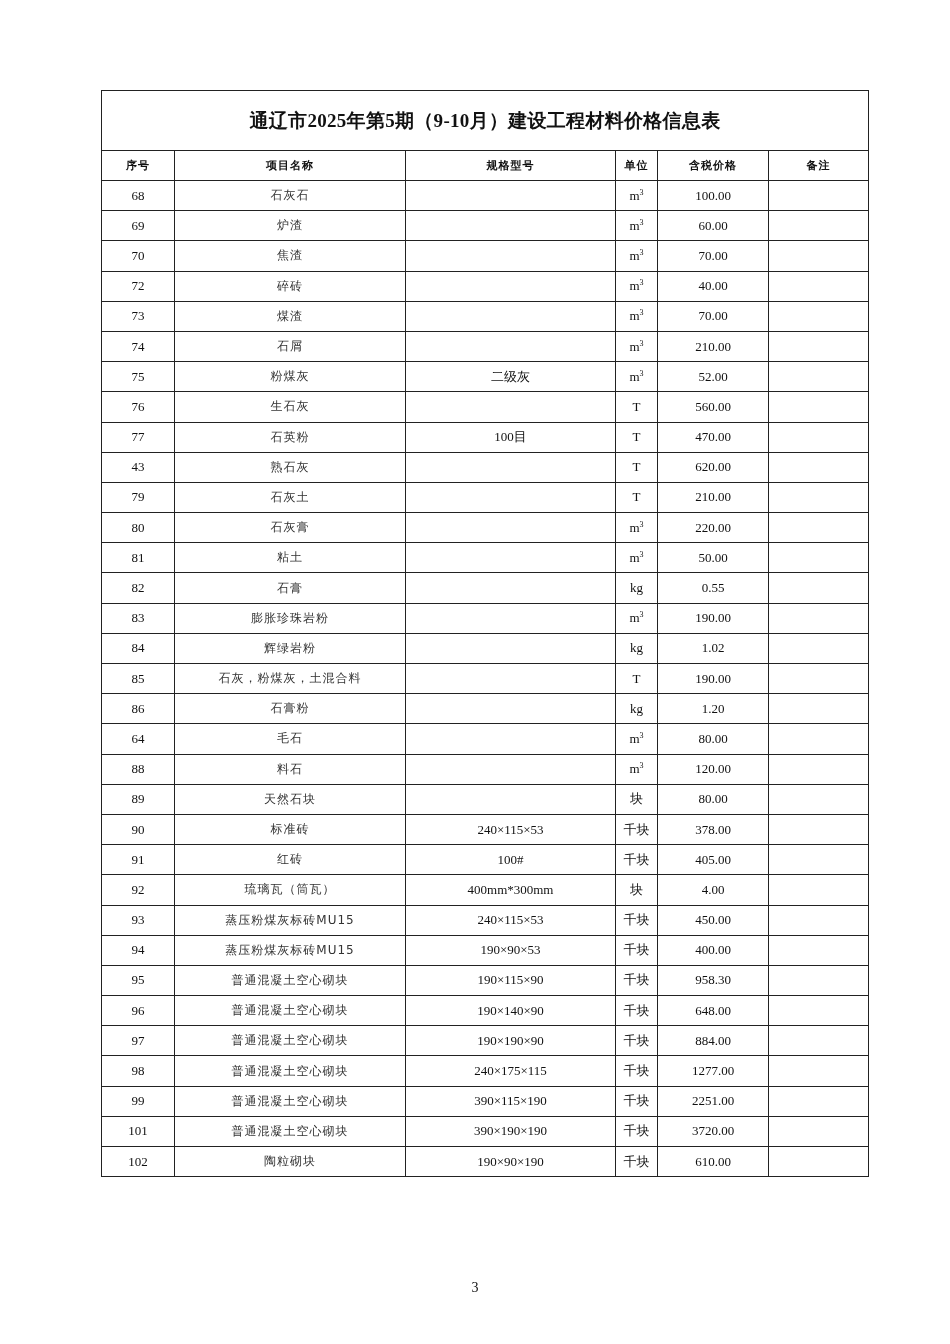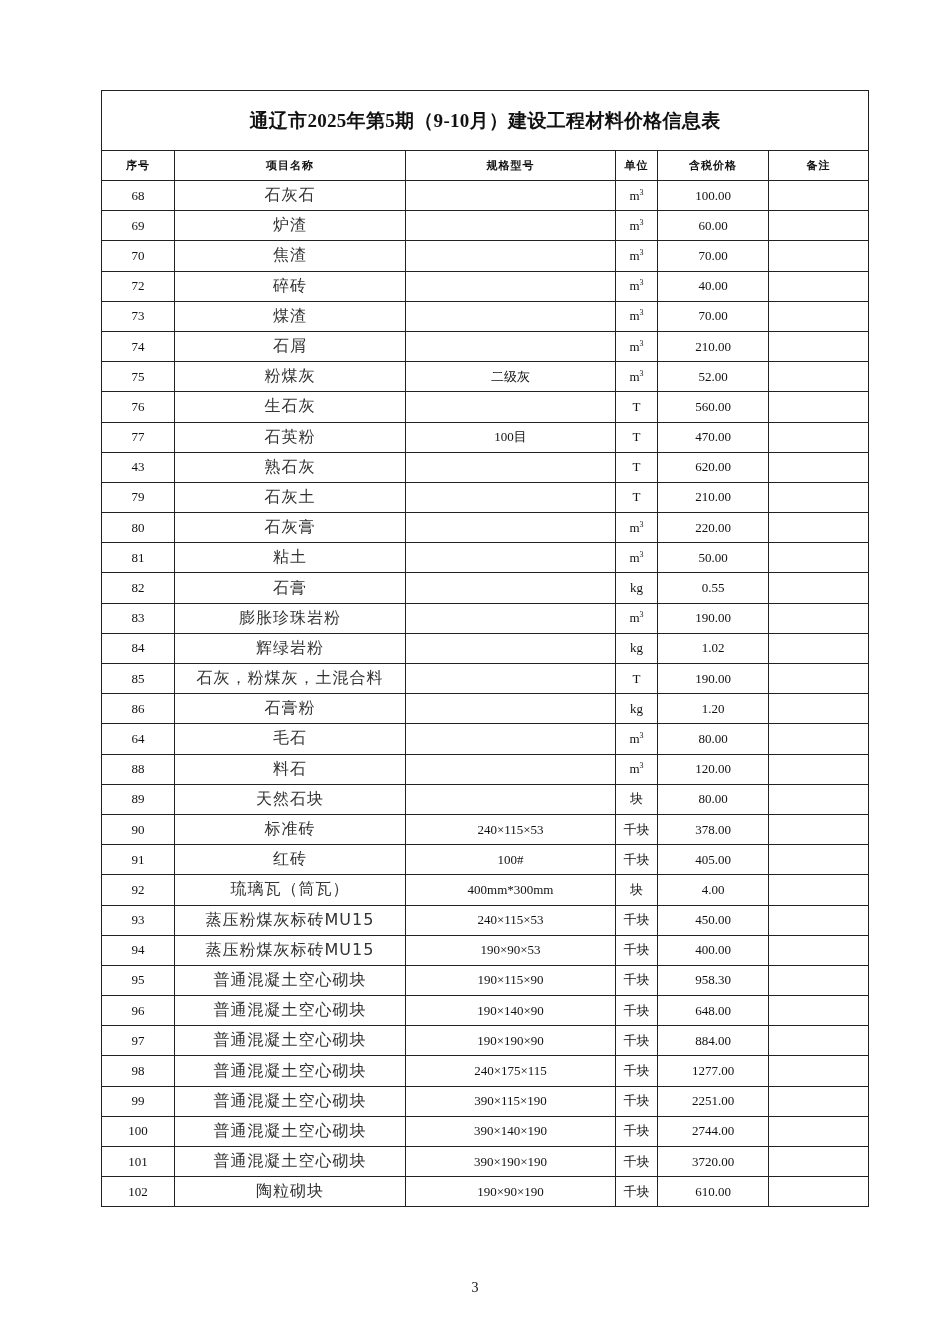--- a/index.html
+++ b/index.html
@@ -11,21 +11,21 @@
     border: 1.6px solid #222;
     margin-left: 10px;
   }
   table.price-table td, table.price-table th {
     border: 1.2px solid #222; padding: 0; text-align: center; vertical-align: middle;
     overflow: hidden; white-space: nowrap;
   }
   .title-cell { height: 59px; font-size: 19px; font-weight: bold; letter-spacing: 0.3px; }
   .head-row th { height: 29px; font-size: 11px; font-weight: bold; letter-spacing: 1px; }
   .data-row td { height: 29.2px; font-size: 13px; }
-  td.name { font-family: "DejaVu Sans", sans-serif; font-size: 16px; color: #333; letter-spacing: 1px; }
+  td.name { font-family: "DejaVu Sans", sans-serif; font-size: 12px; color: #333; letter-spacing: 1px; }
   td.unit { font-size: 13px; }
   td.unit sup { font-size: 8px; vertical-align: 5px; }
   .page-number { position: absolute; left: 0; width: 950px; top: 1280px; text-align: center; font-size: 14px; }
 </style>
 </head>
 <body>
 
 <div class="page">
   <table class="price-table">
     <colgroup>
@@ -292,28 +292,20 @@
         </tr>
         <tr class="data-row">
           <td>99</td>
           <td class="name">普通混凝土空心砌块</td>
           <td>390×115×190</td>
           <td class="unit">千块</td>
           <td>2251.00</td>
           <td></td>
         </tr>
         <tr class="data-row">
-          <td>100</td>
-          <td class="name">普通混凝土空心砌块</td>
-          <td>390×140×190</td>
-          <td class="unit">千块</td>
-          <td>2744.00</td>
-          <td></td>
-        </tr>
-        <tr class="data-row">
           <td>101</td>
           <td class="name">普通混凝土空心砌块</td>
           <td>390×190×190</td>
           <td class="unit">千块</td>
           <td>3720.00</td>
           <td></td>
         </tr>
         <tr class="data-row">
           <td>102</td>
           <td class="name">陶粒砌块</td>

